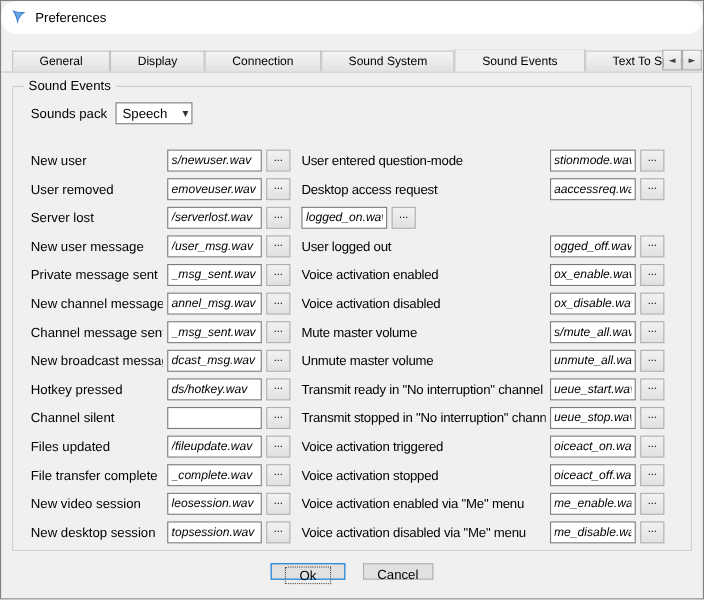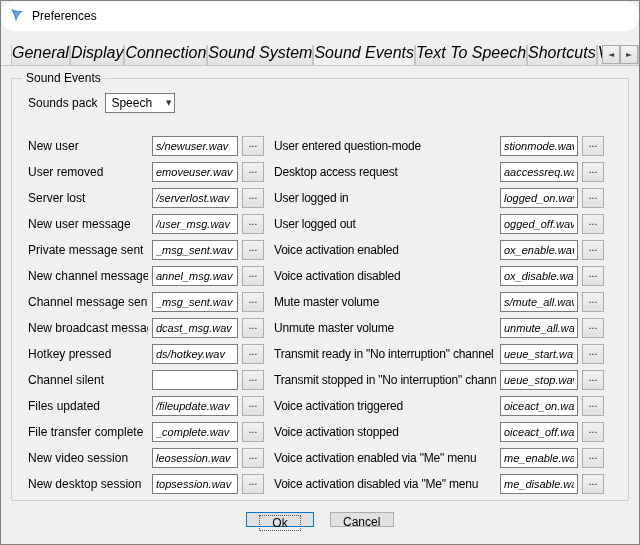--- a/index.html
+++ b/index.html
@@ -30,28 +30,27 @@
     margin-top:14px;
     height:21px;
     display:flex; align-items:flex-end;
     padding-left:10px;
     border-bottom:1px solid #c5c5c5;
     overflow:hidden;
     z-index:2;
   }
   .tab {
     flex:0 0 auto;
-    font-size:16px; color:#000;
-    padding:3px 0;
+    font-size:11px; color:#000;
+    padding:3px 24px;
     background:linear-gradient(#f4f4f4,#e2e2e2);
     border:1px solid #c5c5c5;
     border-bottom:none;
     white-space:nowrap;
     cursor:default;
-    font-style:italic;
   }
   .tab.active {
     background:#f0f0f0;
     position:relative;
     margin-bottom:-1px;
     padding-top:5px;
     padding-bottom:4px;
   }
   .tab-scrollers {
     position:absolute; right:1px; bottom:1px;
@@ -273,21 +272,20 @@
               <span class="event-label">User entered question-mode</span>
               <input type="text" class="event-input" value="stionmode.wav" style="">
               <button class="browse-btn">...</button>
             </div>
             <div class="event-row">
               <span class="event-label">Desktop access request</span>
               <input type="text" class="event-input" value="aaccessreq.wav" style="">
               <button class="browse-btn">...</button>
             </div>
             <div class="event-row">
-              <span class="event-label">User logged in</span>
               <input type="text" class="event-input" value="logged_on.wav" style="">
               <button class="browse-btn">...</button>
             </div>
             <div class="event-row">
               <span class="event-label">User logged out</span>
               <input type="text" class="event-input" value="ogged_off.wav" style="">
               <button class="browse-btn">...</button>
             </div>
             <div class="event-row">
               <span class="event-label">Voice activation enabled</span>

